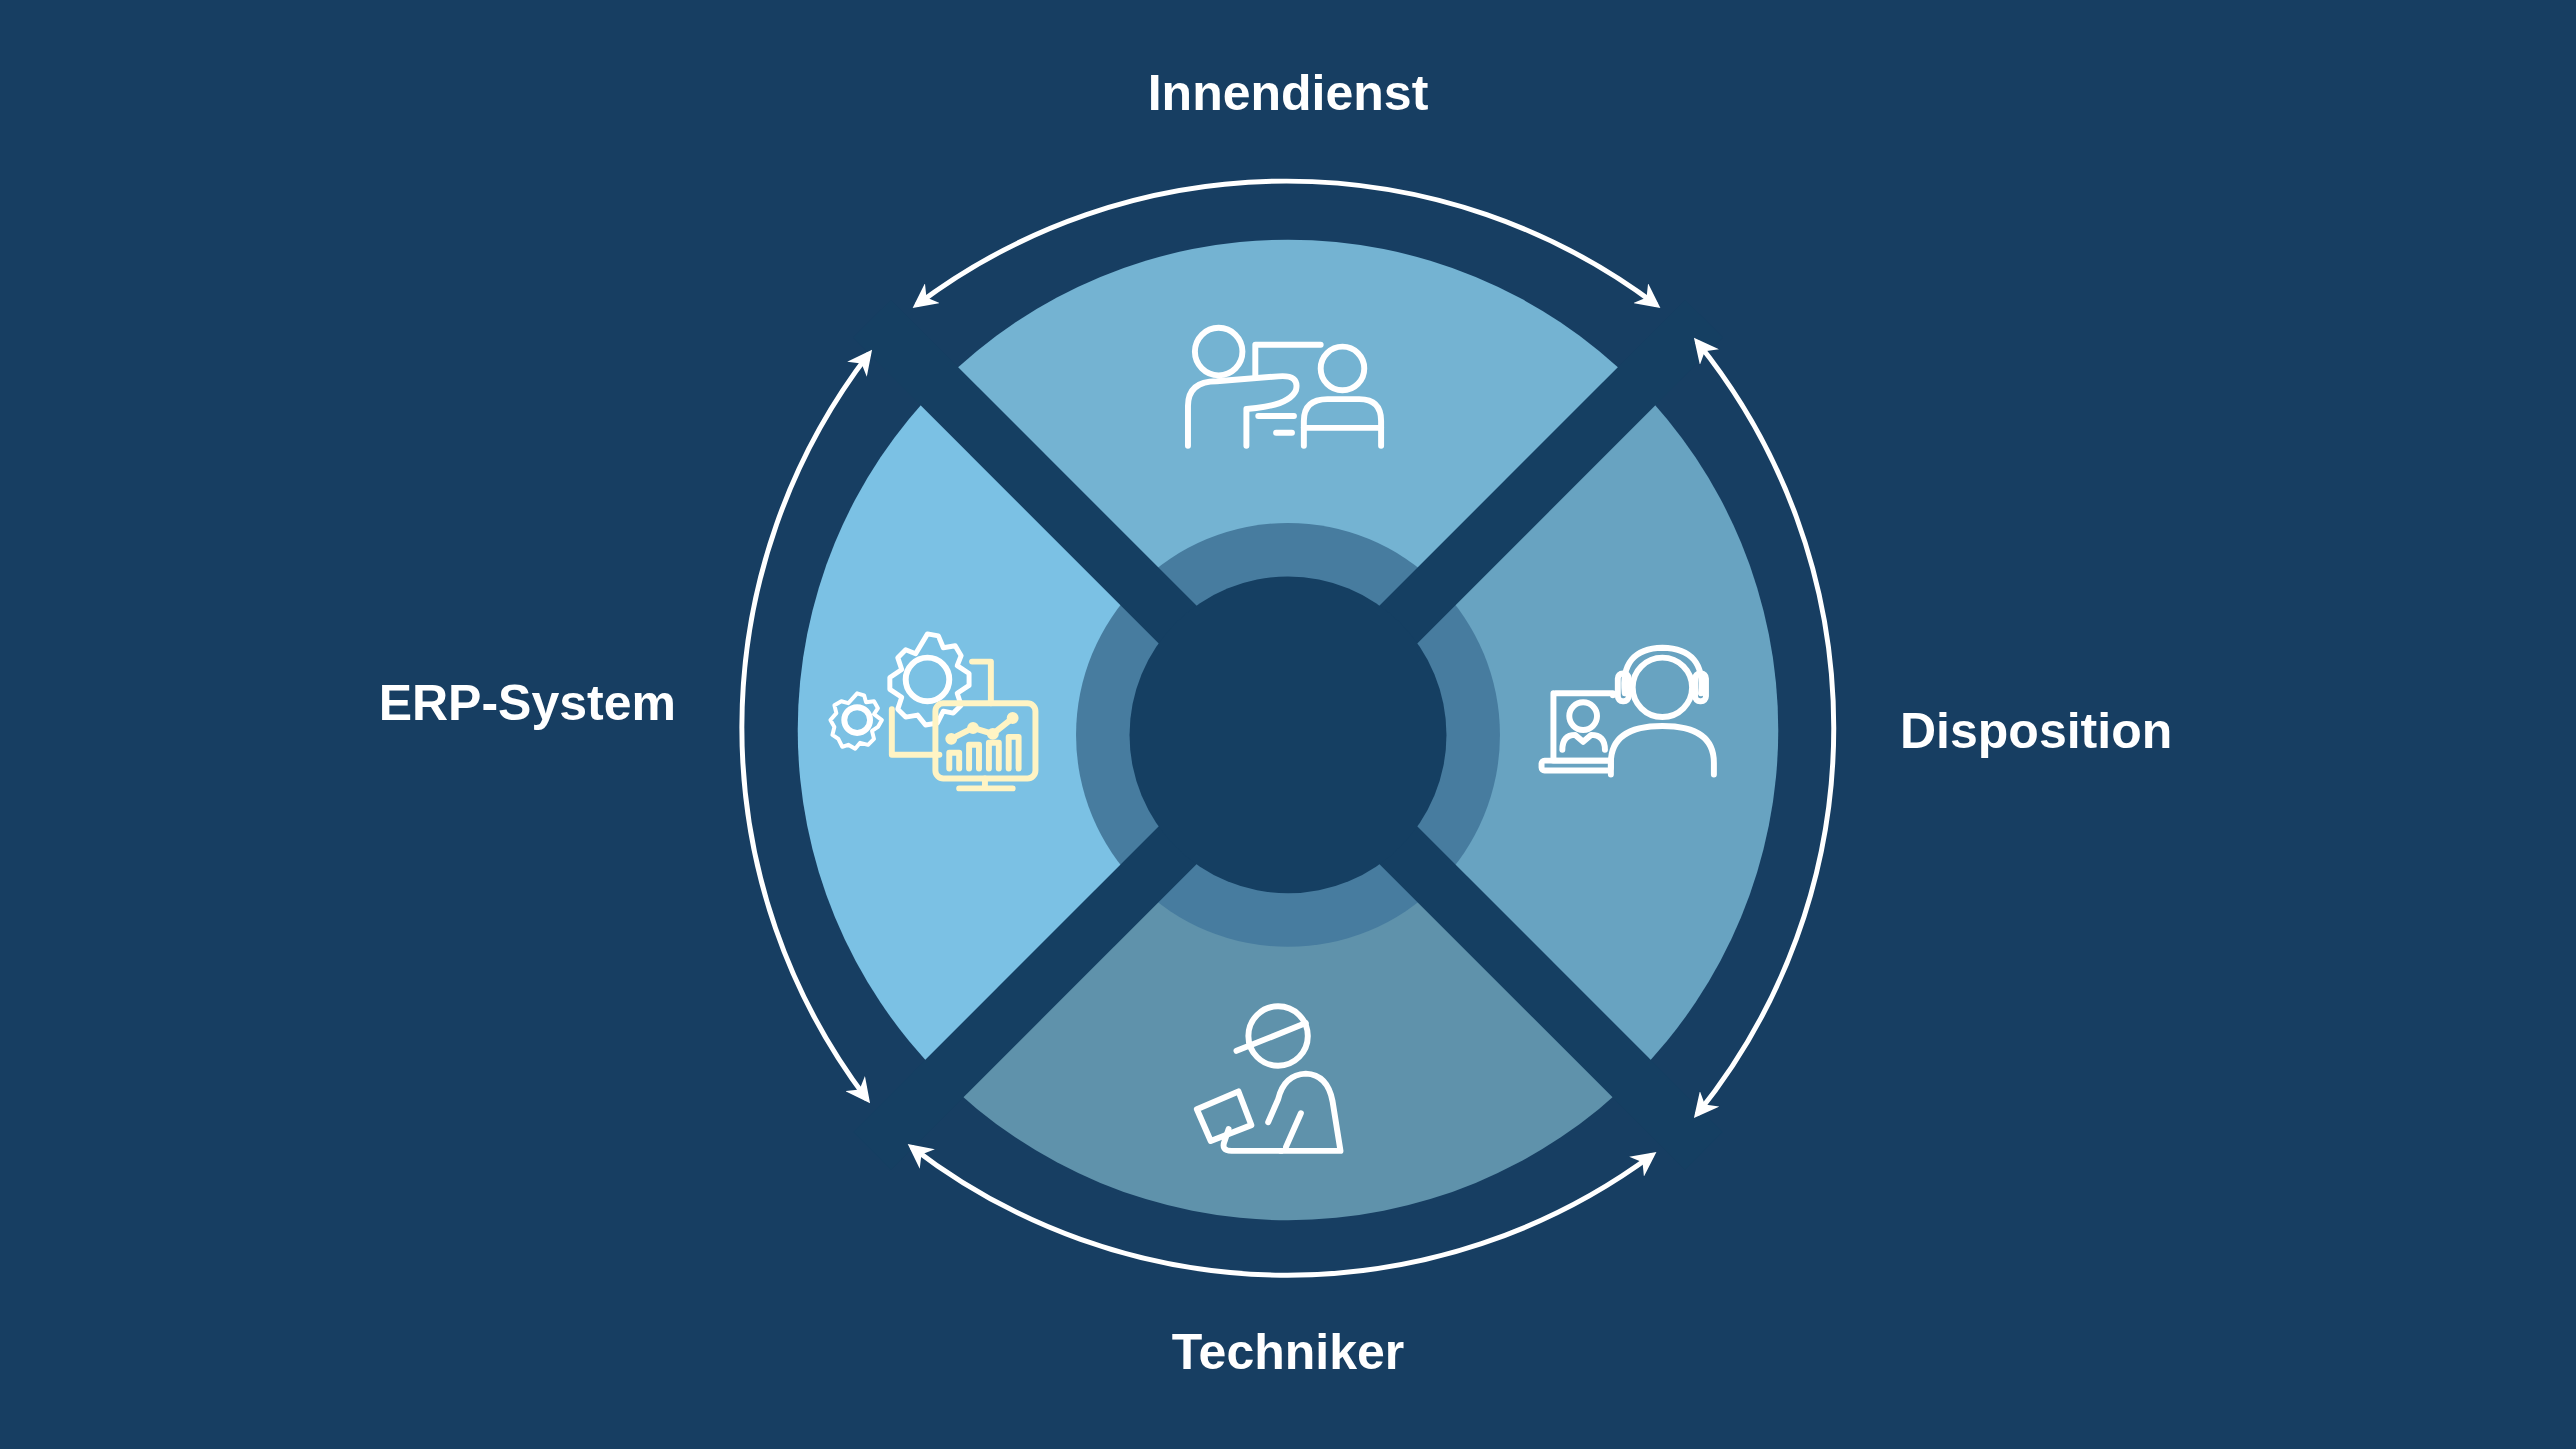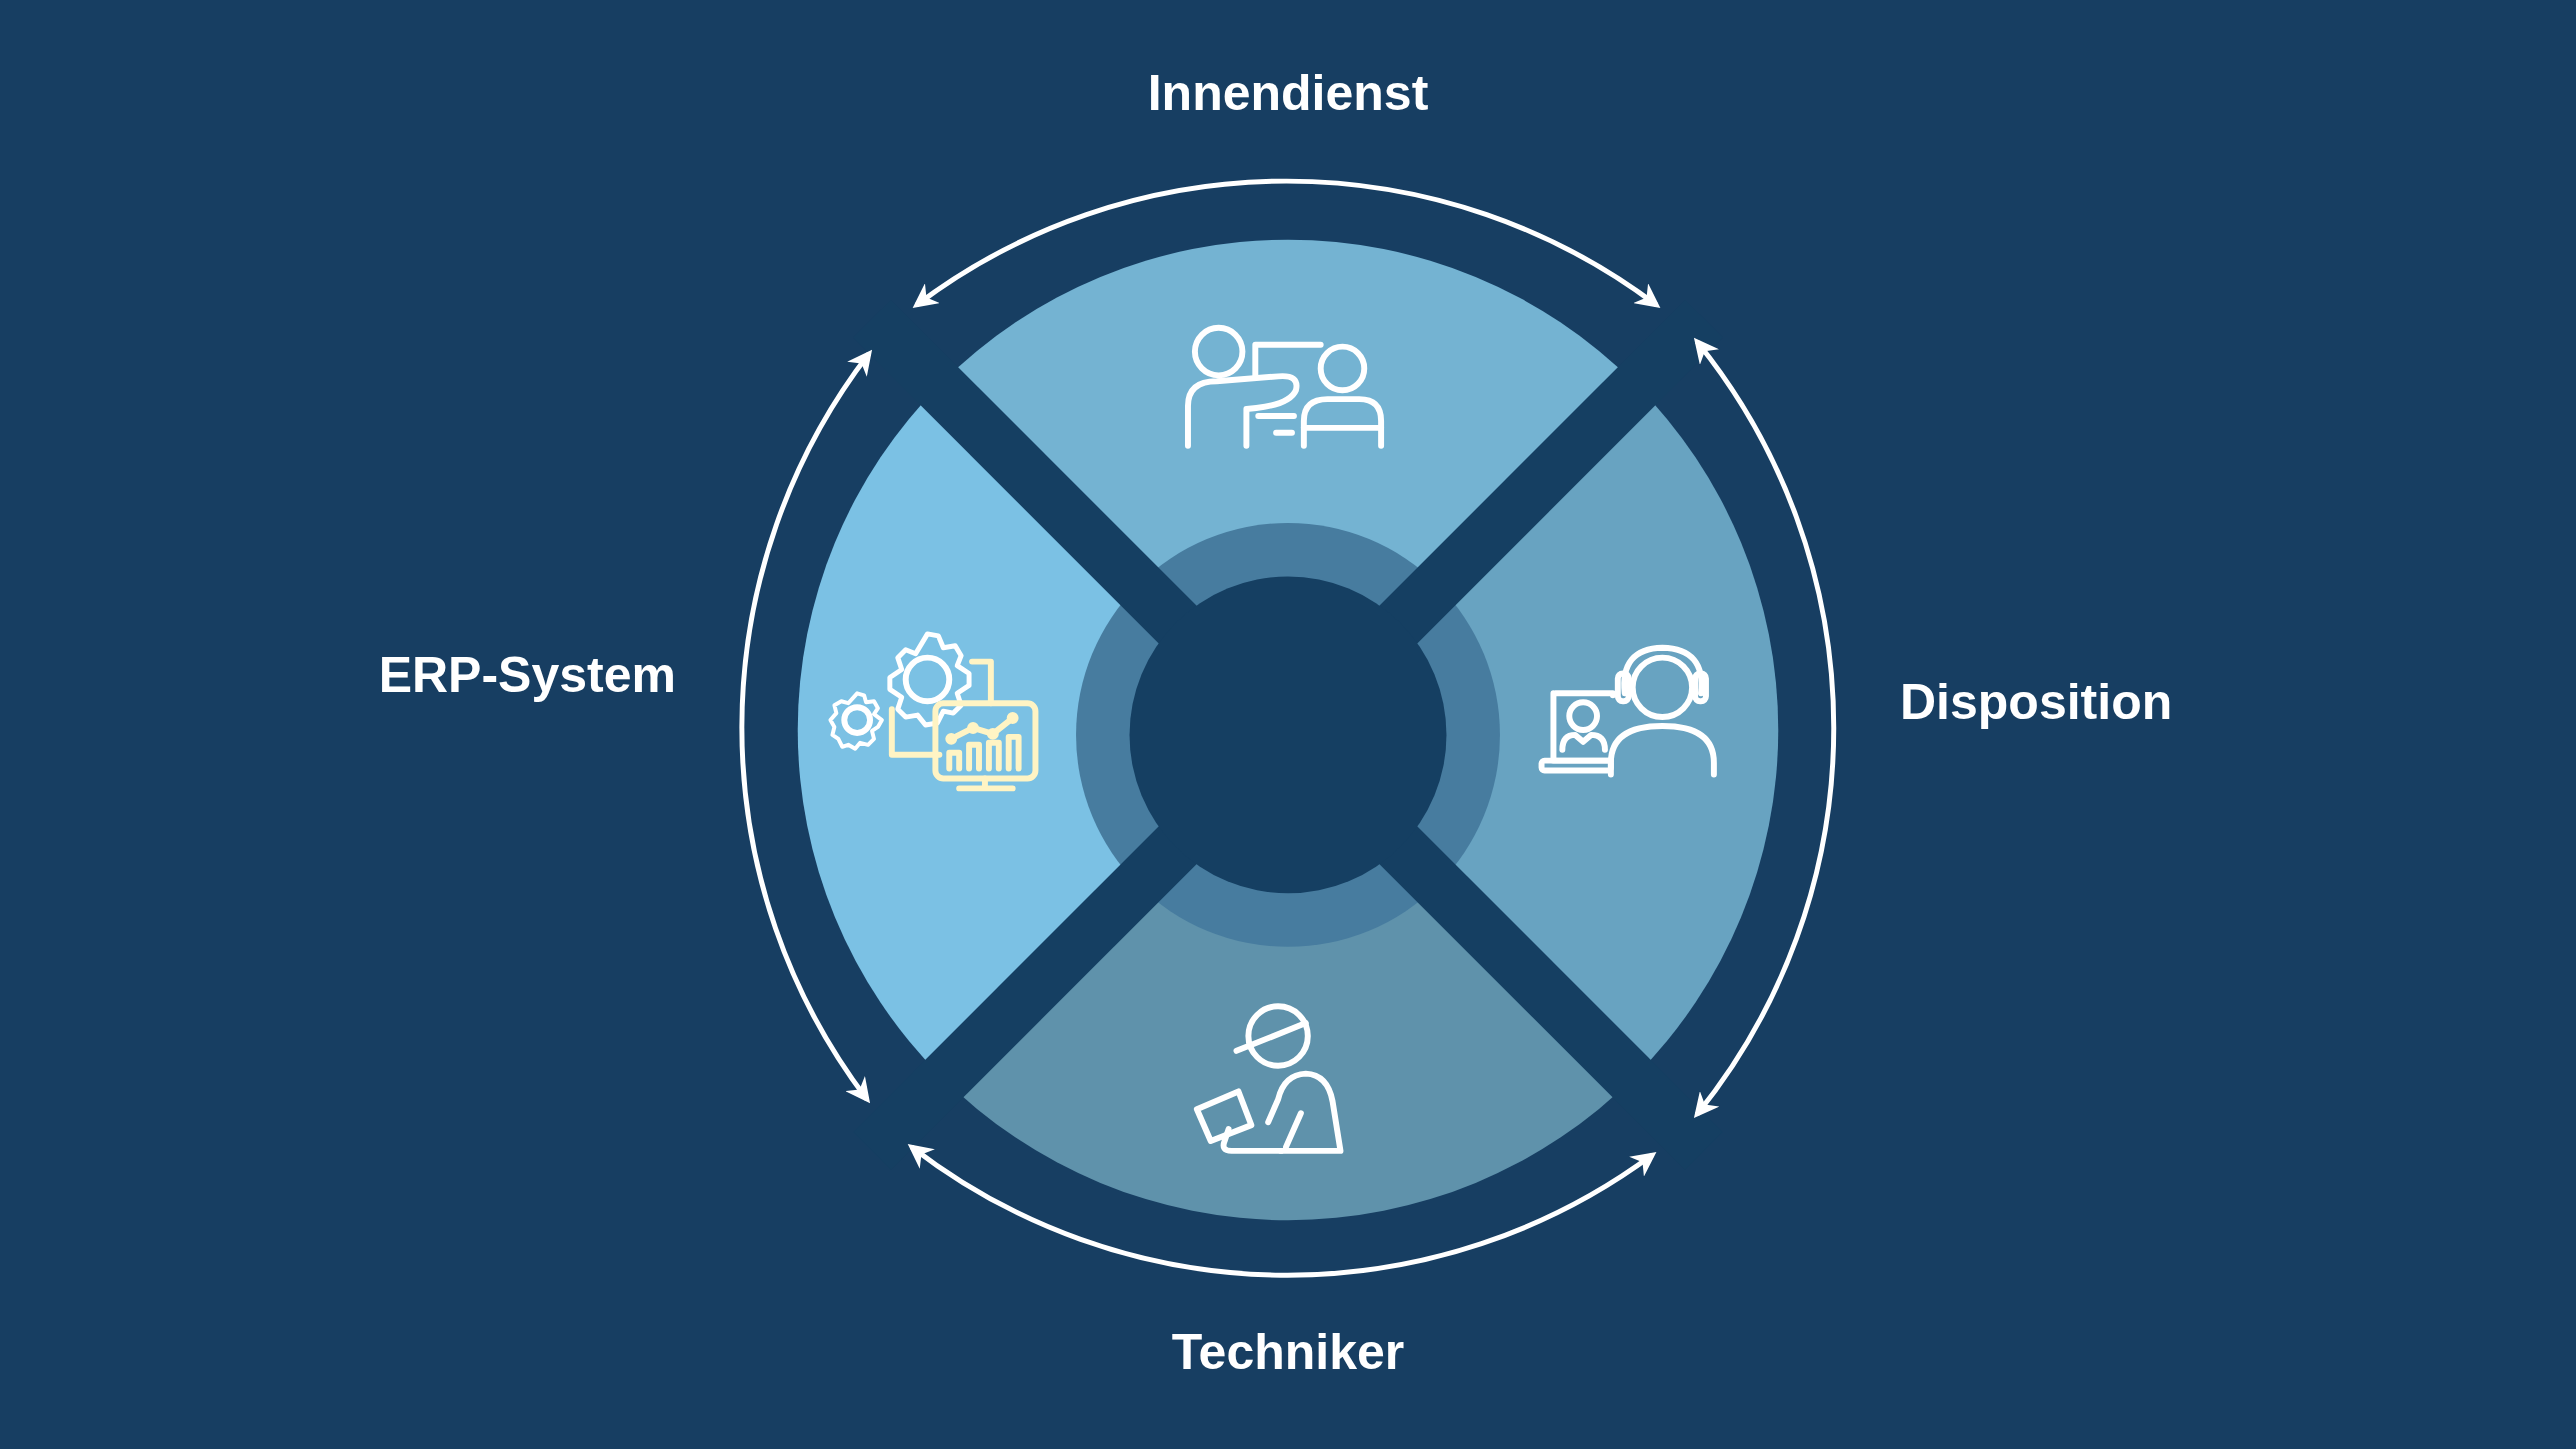--- a/index.html
+++ b/index.html
@@ -10,22 +10,22 @@
     position: relative;
   }
   #stage { position: absolute; left: 0; top: 0; width: 2576px; height: 1449px; }
   .label {
     position: absolute; color: #ffffff; font-weight: bold;
     font-size: 50px; line-height: 59px; white-space: nowrap;
     font-family: Liberation Sans, sans-serif;
   }
   #lbl-top { left: 1288px; top: 64px; transform: translateX(-50%); }
   #lbl-bottom { left: 1288px; top: 1323px; transform: translateX(-50%); }
-  #lbl-left { right: 1900px; top: 646px; text-align: right; }
-  #lbl-right { left: 1900px; top: 673px; }
+  #lbl-left { right: 1900px; top: 674px; text-align: right; }
+  #lbl-right { left: 1900px; top: 702px; }
 </style>
 </head>
 <body>
 
 <div id="stage">
 <svg width="2576" height="1449" viewBox="0 0 2600 1463" xmlns="http://www.w3.org/2000/svg">
   <defs>
     <marker id="ah" viewBox="0 0 10 10" refX="8" refY="5" markerWidth="5" markerHeight="5" orient="auto-start-reverse">
       <path d="M0,0 L10,5 L0,10 L3,5 z" fill="#ffffff"></path>
     </marker>

